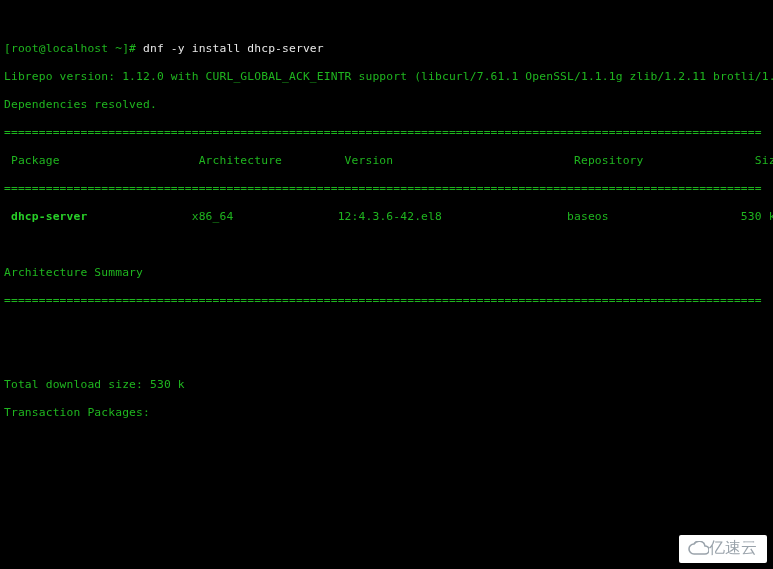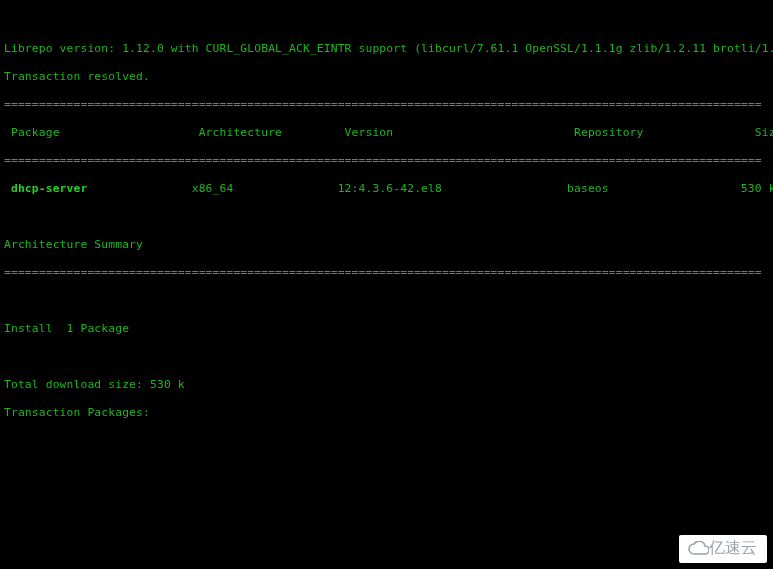--- a/index.html
+++ b/index.html
@@ -47,31 +47,31 @@
     height: 16px;
     position: relative;
   }
   .watermark .logo svg { display:block; }
 </style>
 </head>
 <body>
 
 <div class="terminal">
 <div><span class="green">&nbsp;</span></div>
+<div><span class="green">[root@localhost ~]# </span><span class="white">dnf -y install dhcp-server</span></div>
 <div class="green">Librepo version: 1.12.0 with CURL_GLOBAL_ACK_EINTR support (libcurl/7.61.1 OpenSSL/1.1.1g zlib/1.2.11 brotli/1.0.6 libidn2/2.2.0 libpsl/0.20.2 (+libidn2/2.2.0) libssh/0.9.4/openssl/zlib nghttp2/1.33.0)</div>
-<div class="green">Transaction resolved.</div>
+<div class="green">Dependencies resolved.</div>
 <div class="sep">=============================================================================================================</div>
 <div class="green"> Package                    Architecture         Version                          Repository                Size</div>
 <div class="sep">=============================================================================================================</div>
 <div><span class="bgreen"> dhcp-server</span><span class="green">               x86_64               12:4.3.6-42.el8                  baseos                   530 k</span></div>
 <div>&nbsp;</div>
 <div class="green">Architecture Summary</div>
 <div class="sep">=============================================================================================================</div>
 <div>&nbsp;</div>
-<div class="green">Install  1 Package</div>
 <div>&nbsp;</div>
 <div class="green">Total download size: 530 k</div>
 <div class="green">Transaction Packages:</div>
 
 
 
 
 
 
 

